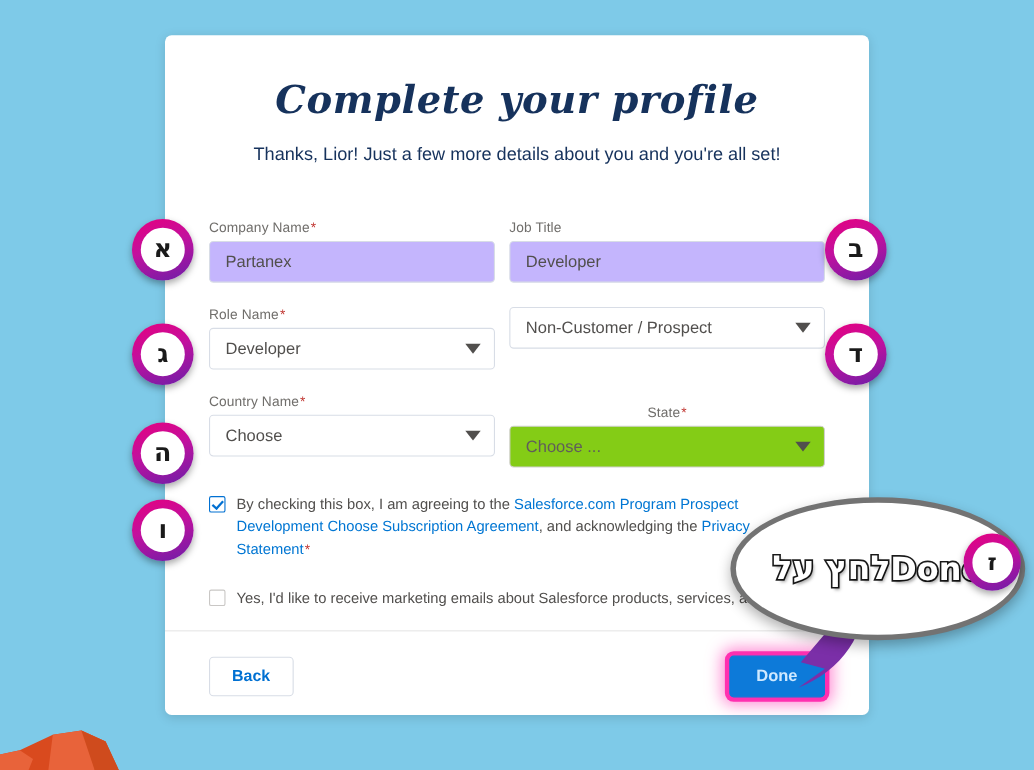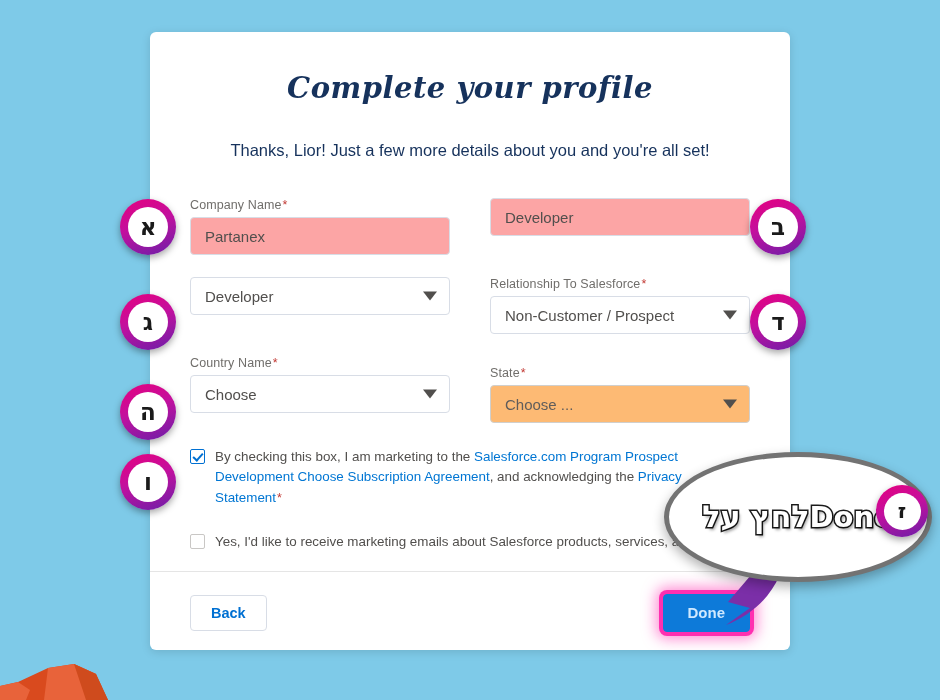--- a/index.html
+++ b/index.html
@@ -19,64 +19,64 @@
     box-shadow:0 2px 10px rgba(0,0,0,.13);
     box-sizing:border-box;
   }
   .card-inner{padding:0 40px;}
 
   .title{
     text-align:center;
     font-family:"DejaVu Serif",serif;
     font-style:italic;
     font-weight:bold;
-    font-size:29px;
+    font-size:35px;
     color:#16325c;
     letter-spacing:.5px;
     margin:0;
     padding-top:42px;
     line-height:1;
   }
   .subtitle{
     text-align:center;
     font-size:16.5px;
     color:#16325c;
-    margin:16px;
+    margin:0;
     padding-top:22px;
   }
 
   
   .form{
-    margin-top:38px;
+    margin-top:50px;
     display:grid;
     grid-template-columns:260px 1fr;
-    column-gap:40px;
+    column-gap:13px;
   }
   .field{margin-bottom:22px;}
-  .field.shift{padding-top:10px;}
+  .field.shift{padding-top:10px;text-align:center;}
   .lbl{
     font-size:12.5px;color:#706e6b;display:block;margin-bottom:5px;
     letter-spacing:.1px;
   }
   .req{color:#c23934;font-size:12.5px;margin-left:1px;}
 
   .inp{
     box-sizing:border-box;width:100%;height:38px;
-    border:1px solid #d8dde6;border-radius:4px;background:#fca5a5;
+    border:1px solid #d8dde6;border-radius:4px;background:#c4b5fd;
     padding:0 14px;font-size:15px;color:#514f4d;
     font-family:inherit;outline:none;
   }
   .sel-wrap{position:relative;}
   .sel{
     box-sizing:border-box;width:100%;height:38px;
     border:1px solid #d8dde6;border-radius:4px;background:#fff;
     padding:0 34px 0 14px;font-size:15px;color:#514f4d;
     display:flex;align-items:center;cursor:pointer;
   }
-  .sel.disabled{background:#fdba74;color:#605d5b;border-color:#d0cfcd;}
+  .sel.disabled{background:#84cc16;color:#605d5b;border-color:#d0cfcd;}
   .caret{
     position:absolute;right:13px;top:50%;transform:translateY(-50%);
     width:0;height:0;border-left:7px solid transparent;border-right:7px solid transparent;
     border-top:9px solid #514f4d;pointer-events:none;
   }
 
   
   .chk-row{display:flex;align-items:flex-start;margin-top:2px;}
   .chk-row.second{margin-top:24px;}
   .cbox{
@@ -164,34 +164,35 @@
     <div class="form">
 
       <div class="field">
         <label class="lbl">
           <span>Company Name</span><span class="req">*</span>
         </label>
         <input class="inp" readonly="" value="Partanex" style="">
       </div>
 
       <div class="field">
+        <label class="lbl">Job Title</label>
         <input class="inp" readonly="" value="Developer" style="">
       </div>
 
       <div class="field">
+        <label class="lbl">
+          <span>Role Name</span><span class="req">*</span>
+        </label>
         <div class="sel-wrap">
           <div class="sel">Developer</div>
           <span class="caret"></span>
         </div>
       </div>
 
       <div class="field">
-        <label class="lbl">
-          <span>Relationship To Salesforce</span><span class="req">*</span>
-        </label>
         <div class="sel-wrap">
           <div class="sel">Non-Customer / Prospect</div>
           <span class="caret"></span>
         </div>
       </div>
 
       <div class="field">
         <label class="lbl">
           <span>Country Name</span><span class="req">*</span>
         </label>
@@ -209,21 +210,21 @@
           <div class="sel disabled">Choose ...</div>
           <span class="caret"></span>
         </div>
       </div>
 
     </div>
 
     <div class="chk-row">
       <span class="cbox checked"></span>
       <div class="chk-text">
-        <span>By checking this box, I am marketing to the </span><a href="#">Salesforce.com Program Prospect</a><span> </span><a href="#">Development Choose Subscription Agreement</a><span>, and acknowledging the </span><a href="#">Privacy Statement</a><span class="req">*</span>
+        <span>By checking this box, I am agreeing to the </span><a href="#">Salesforce.com Program Prospect</a><span> </span><a href="#">Development Choose Subscription Agreement</a><span>, and acknowledging the </span><a href="#">Privacy Statement</a><span class="req">*</span>
       </div>
     </div>
 
     <div class="chk-row second">
       <span class="cbox"></span>
       <div class="chk-text">Yes, I'd like to receive marketing emails about Salesforce products, services, and events.</div>
     </div>
 
     <div class="divider"></div>
 

